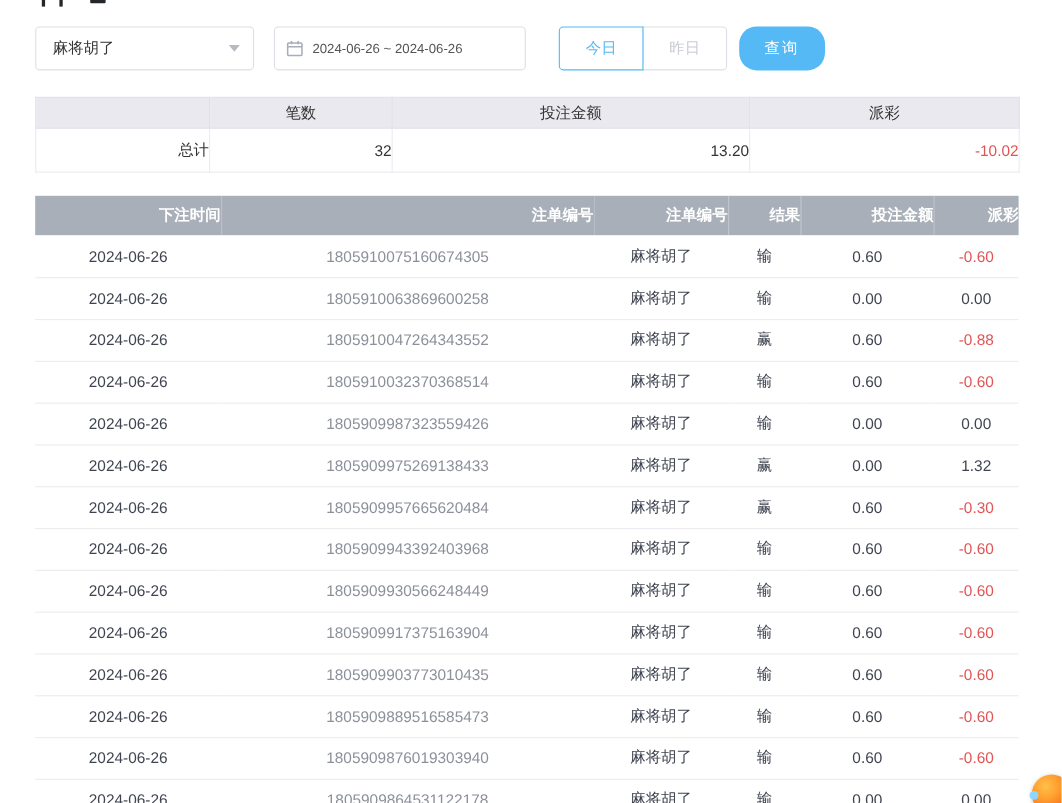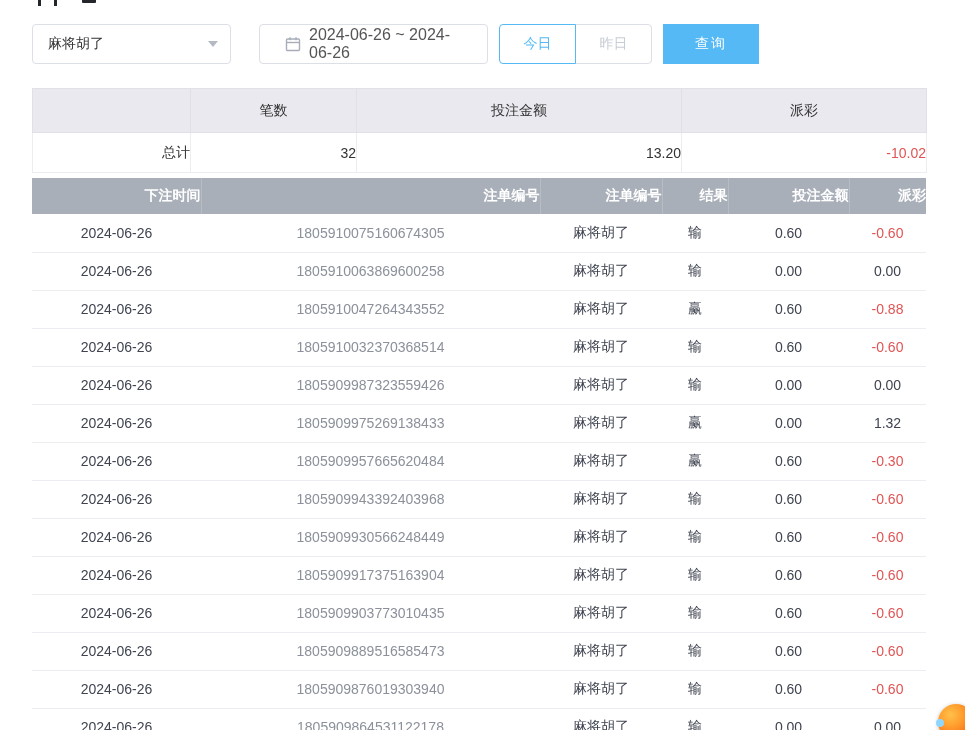--- a/index.html
+++ b/index.html
@@ -26,44 +26,44 @@
 
   
   .filter-bar{position:absolute;left:32px;top:24px;height:40px;display:flex;align-items:center;}
   .select{
     width:199px;height:40px;border:1px solid #dcdfe6;border-radius:4px;background:#fff;
     display:flex;align-items:center;justify-content:space-between;
     padding:0 12px 0 15px;font-size:14px;color:#333;cursor:pointer;
   }
   .caret{width:0;height:0;border-left:5px solid transparent;border-right:5px solid transparent;border-top:6px solid #b4b9c2;}
   .datepicker{
-    margin-left:28px;width:229px;height:40px;border:1px solid #dcdfe6;border-radius:4px;background:#fff;
-    display:flex;align-items:center;gap:8px;padding:0 25px;font-size:16px;color:#555;cursor:pointer;
+    margin-left:18px;width:229px;height:40px;border:1px solid #dcdfe6;border-radius:4px;background:#fff;
+    display:flex;align-items:center;gap:8px;padding:0 10px;font-size:12px;color:#555;cursor:pointer;
   }
   .cal-icon{display:inline-flex;width:16px;height:16px;color:#a8adb8;}
-  .btn-group{display:flex;margin-left:11px;}
+  .btn-group{display:flex;margin-left:30px;}
   .qbtn{
     width:77px;height:40px;background:#fff;border:1px solid #dcdfe6;
     font-size:14px;color:#c8ccd4;cursor:pointer;margin-left:-1px;font-family:inherit;
   }
   .qbtn:first-child{margin-left:0;border-radius:4px 0 0 4px;}
   .qbtn:last-child{border-radius:0 4px 4px 0;}
   .qbtn.active{border-color:var(--accent);color:var(--accent);position:relative;z-index:1;}
   .search-btn{
-    margin-left:11px;width:96px;height:40px;background:var(--accent);color:#fff;
-    border:none;border-radius:0;font-size:14px;cursor:pointer;font-family:inherit;letter-spacing:2px;
+    margin-left:11px;width:78px;height:40px;background:var(--accent);color:#fff;
+    border:none;border-radius:16px;font-size:14px;cursor:pointer;font-family:inherit;letter-spacing:2px;
   }
 
   
   .summary{
     position:absolute;left:32px;top:88px;width:894px;
     border-collapse:collapse;table-layout:fixed;font-size:14px;
   }
   .summary th{
-    background:var(--summary-header-bg);height:44px;font-weight:normal;color:#333;
+    background:var(--summary-header-bg);height:28px;font-weight:normal;color:#333;
     border:1px solid #e0e0e8;text-align:center;
   }
   .summary td{
     height:40px;text-align:right;color:#333;background:#fff;border:1px solid #ececf1;
   }
 
   
   .records{
     position:absolute;left:32px;top:178px;width:894px;
     border-collapse:collapse;table-layout:fixed;font-size:14px;

